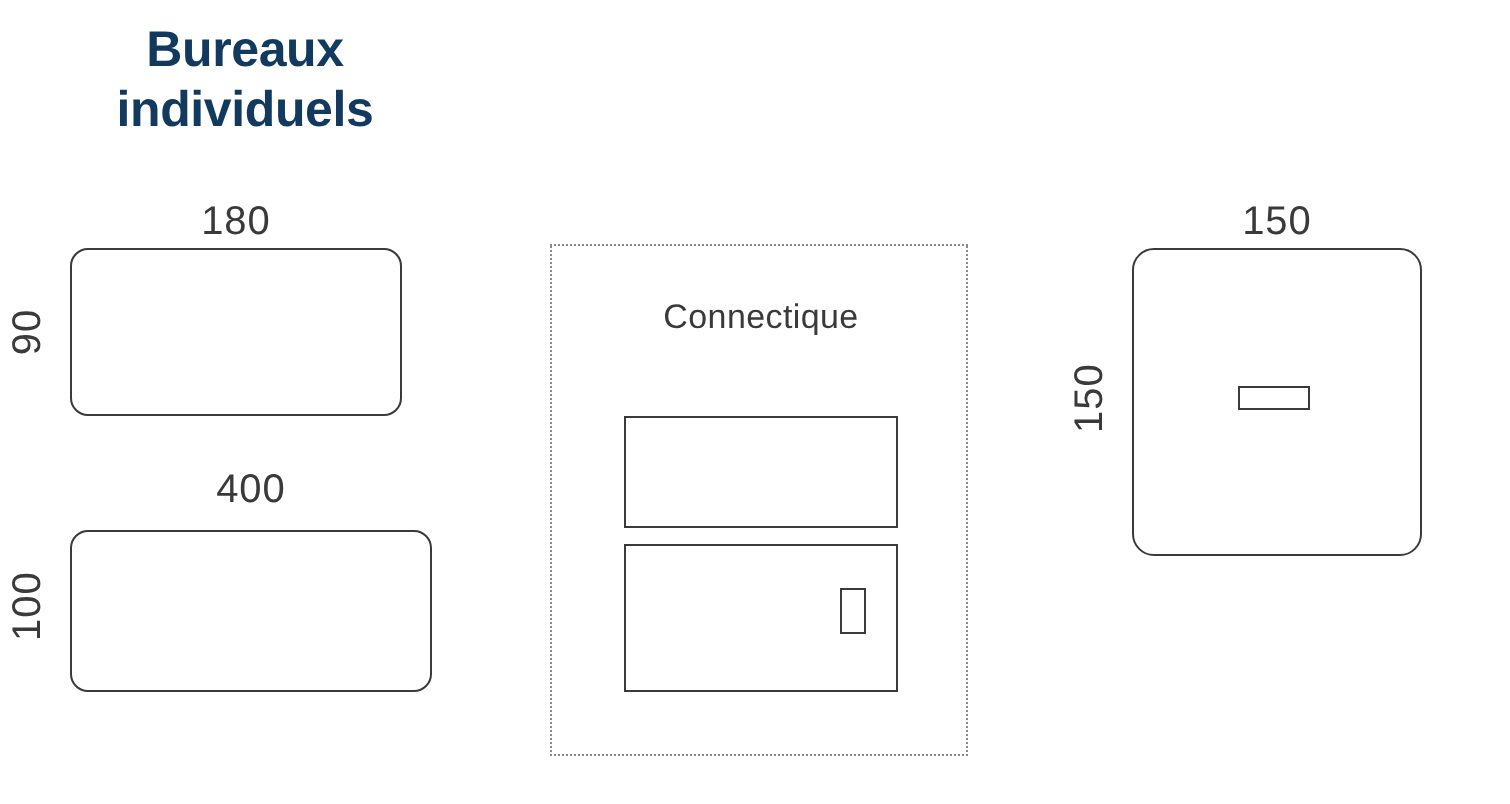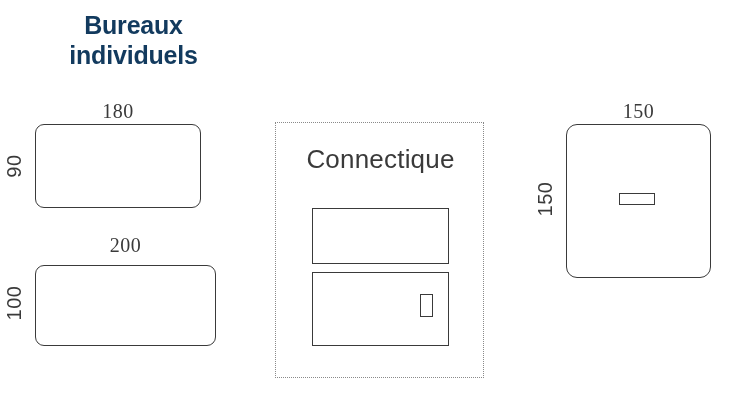--- a/index.html
+++ b/index.html
@@ -23,21 +23,21 @@
     position: absolute;
     color: #123a5e;
     font-family: "Liberation Sans", sans-serif;
     font-weight: bold;
     font-size: 25px;
     line-height: 30px;
     text-align: center;
     letter-spacing: -0.2px;
     white-space: pre-line;
   }
-  #title-left  { left: 0px;   top: 10px; width: 245px; margin-left: 11px; }
+  #title-left  { left: 0px;   top: 10px; width: 245px; }
   #title-right { left: 530px; top: 10px; width: 225px; }
 
   
   .desk {
     position: absolute;
     border: 1.2px solid #3a3a3a;
     background: #ffffff;
     box-sizing: border-box;
   }
   #desk-180 {
@@ -68,21 +68,21 @@
   
   .dim {
     position: absolute;
     color: #3a3a3a;
     font-family: "Liberation Sans", sans-serif;
     font-size: 20px;
     line-height: 22px;
     letter-spacing: 0.5px;
     white-space: nowrap;
   }
-  .dim-h { text-align: center; font-family: Liberation Serif, serif; }
+  .dim-h { text-align: center; }
   .dim-v {
     transform: rotate(-90deg);
     transform-origin: 50% 50%;
   }
   #dim-180 { left: 35px;  top: 100px; width: 166px; }
   #dim-90  { left: -6px;  top: 155px; width: 40px; text-align: center; }
   #dim-200 { left: 35px;  top: 234px; width: 181px; }
   #dim-100 { left: -8px;  top: 292px; width: 44px; text-align: center; }
   #dim-150-w { left: 566px; top: 100px; width: 145px; }
   #dim-150-h { left: 521px; top: 188px; width: 48px; text-align: center; }
@@ -96,21 +96,21 @@
     background: #ffffff;
     box-sizing: border-box;
   }
   #connectique-label {
     position: absolute;
     left: 0px; top: 23px;
     width: 209px;
     text-align: center;
     color: #3a3a3a;
     font-family: "Liberation Sans", sans-serif;
-    font-size: 26px;
+    font-size: 17px;
     line-height: 26px;
     letter-spacing: 0.2px;
   }
   .conn-box {
     position: absolute;
     border: 1.2px solid #3a3a3a;
     background: #ffffff;
     box-sizing: border-box;
   }
   #conn-box-top    { left: 36px; top: 85px;  width: 137px; height: 56px; }
@@ -131,21 +131,21 @@
 
   <div id="title-left" class="section-title">Bureaux
 individuels</div>
 
   <div id="dim-180" class="dim dim-h">180</div>
 
   <div id="dim-90" class="dim dim-v">90</div>
 
   <div id="desk-180" class="desk"></div>
 
-  <div id="dim-200" class="dim dim-h">200</div>
+  <div id="dim-200" class="dim dim-h">400</div>
 
   <div id="dim-100" class="dim dim-v">100</div>
 
   <div id="desk-200" class="desk"></div>
 
   <div id="connectique-panel">
 
     <div id="connectique-label">Connectique</div>
 
     <div id="conn-box-top" class="conn-box"></div>

